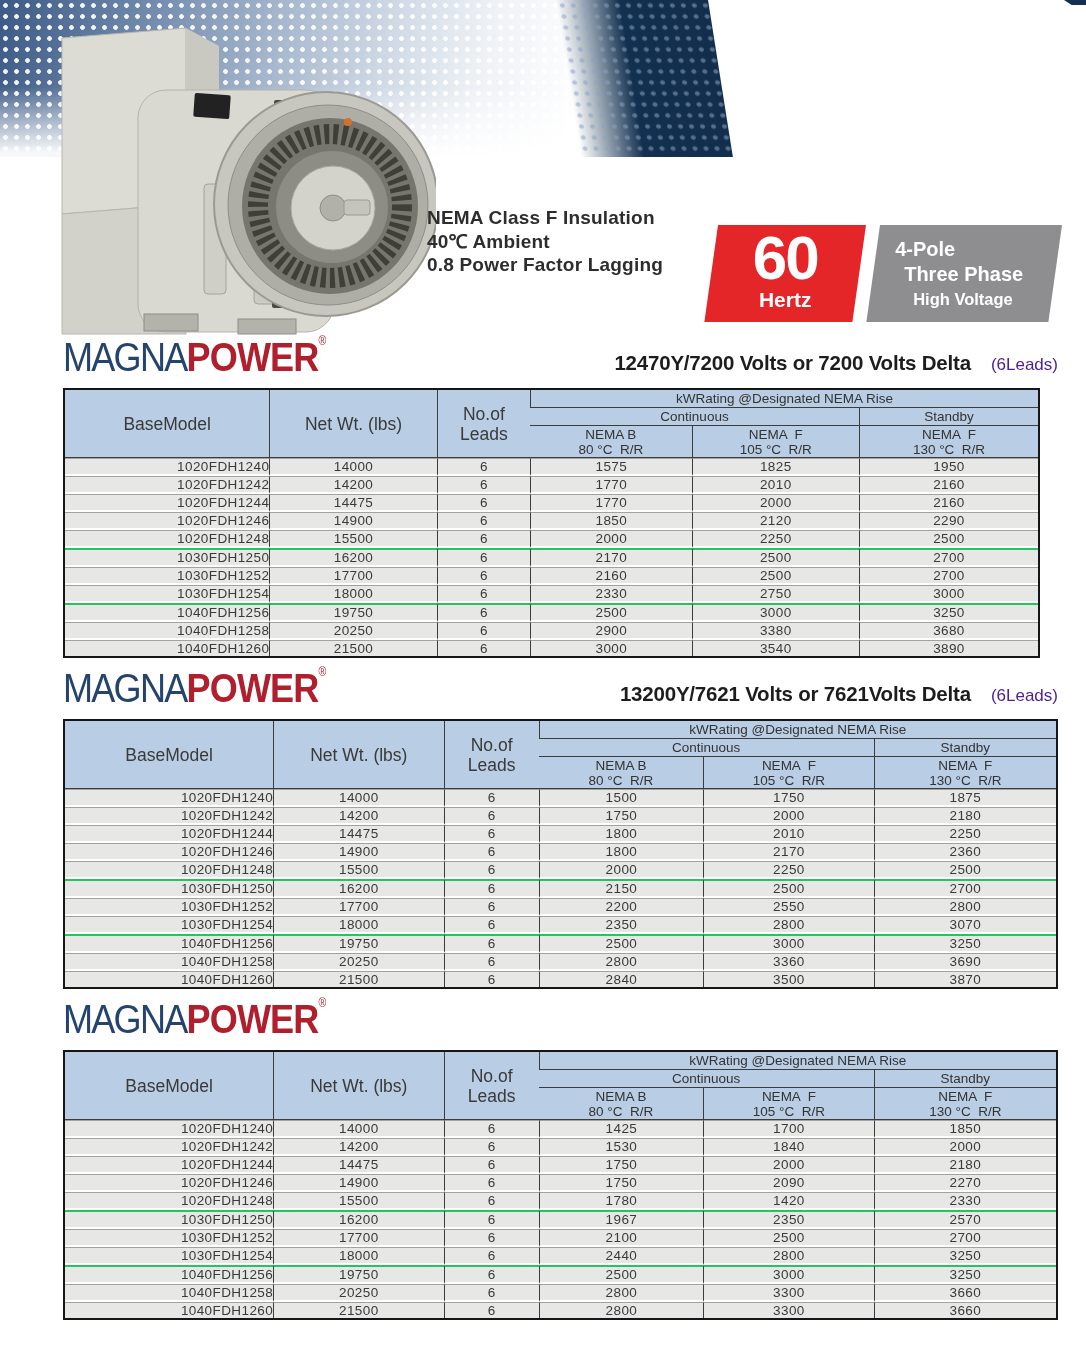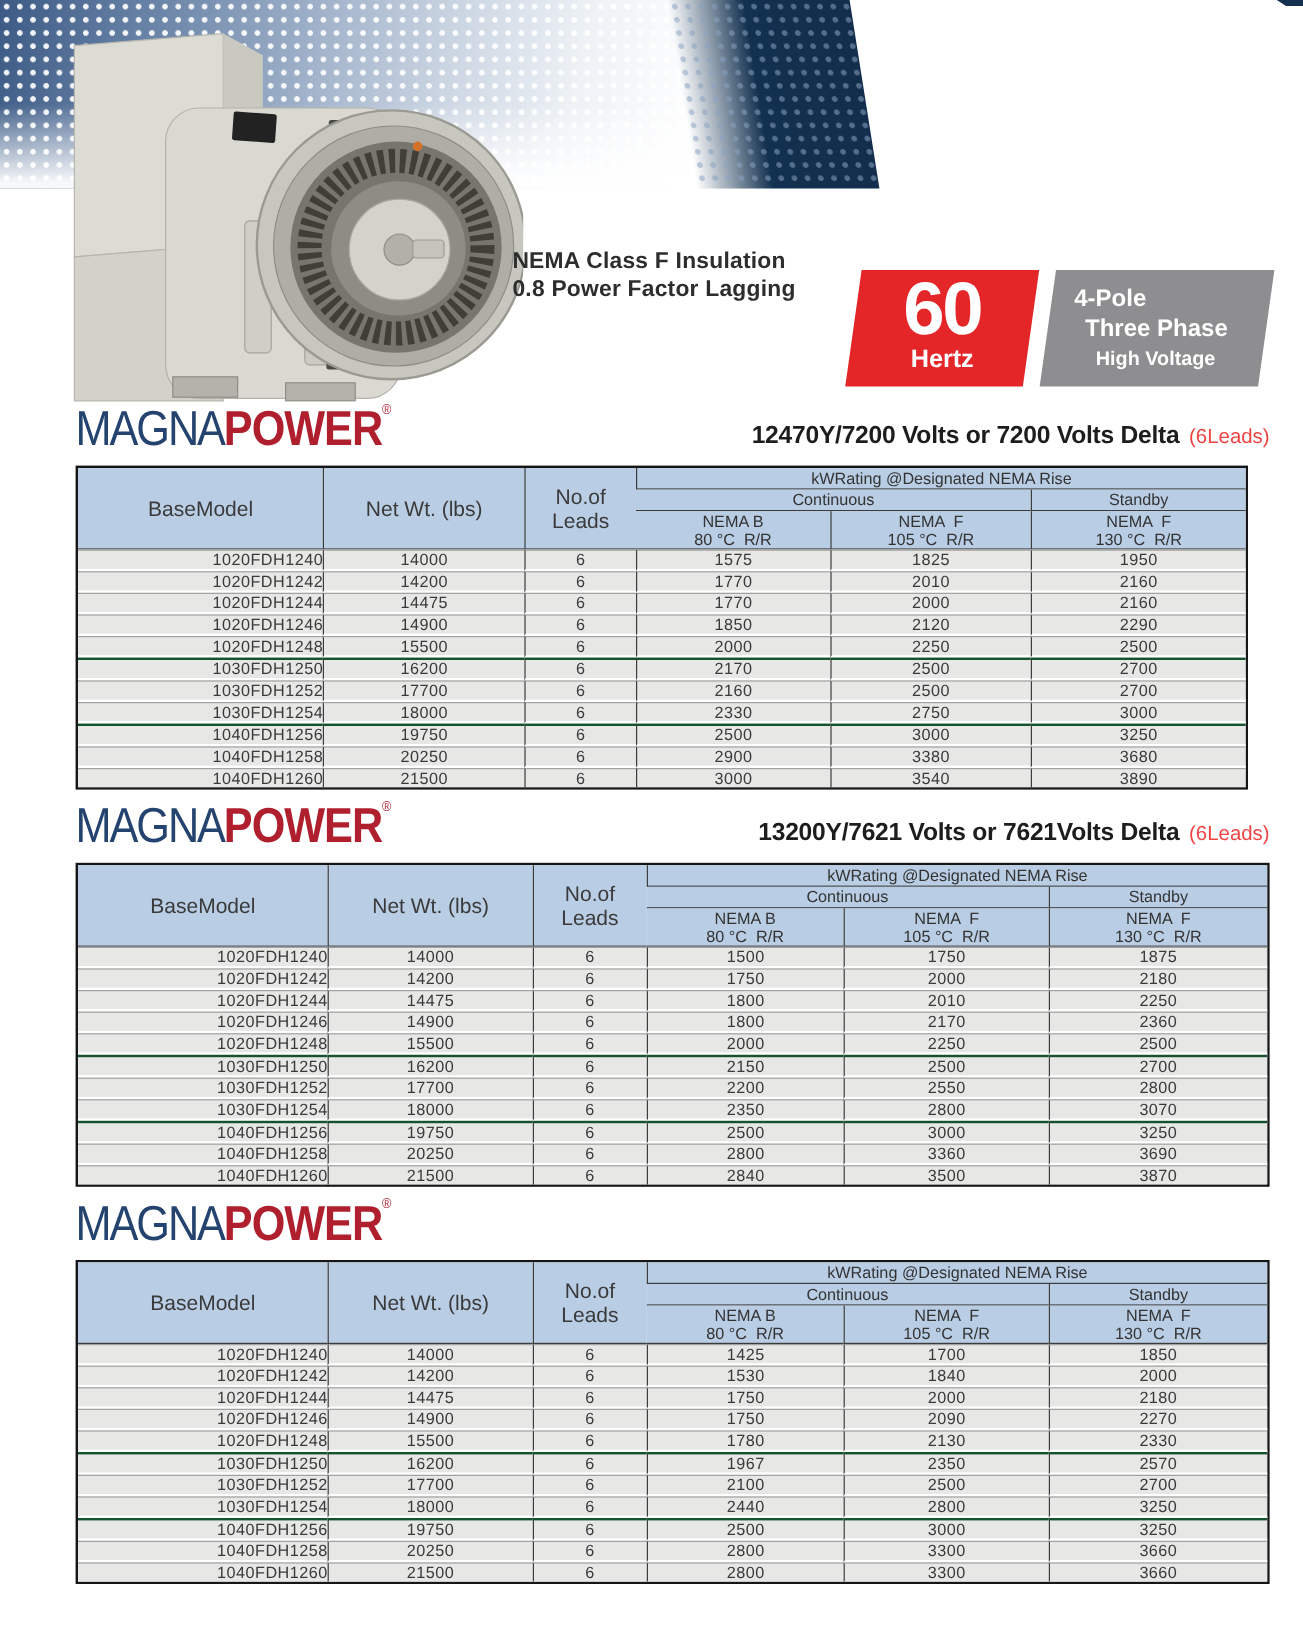--- a/index.html
+++ b/index.html
@@ -45,38 +45,38 @@
   
   .content { position:absolute; left:63px; top:333px; }
   .product-section.later { margin-top:6px; }
   .section-head { display:flex; justify-content:space-between; align-items:flex-end; height:46px; margin-bottom:9px; }
   .logo { font-size:41px; line-height:44px; transform:scaleX(.88); transform-origin:left bottom; white-space:nowrap; }
   .logo-magna { color:#24446f; font-weight:400; letter-spacing:-2px; }
   .logo-power { color:#b01f2e; font-weight:700; letter-spacing:-1px; }
   .logo-reg { color:#b01f2e; font-size:12px; vertical-align:26px; font-weight:400; }
   .section-title { padding-bottom:4px; white-space:nowrap; }
   .title-main { font-size:20.5px; font-weight:700; color:#1d1d1d; letter-spacing:-.2px;margin-left:48px; }
-  .leads-note { font-size:17px; font-weight:400; color:#ef4444; margin-left:8px; }
+  .leads-note { font-size:17px; font-weight:400; color:#4c1d95; margin-left:20px; }
 
   .tbl-wrap { border:2px solid #161616; background:#fff; }
   .w1 { width:977px; } .w2 { width:995px; }
   table { width:100%; table-layout:fixed; border-collapse:separate; border-spacing:0; }
   col.c1{width:21%} col.c2{width:17.2%} col.c3{width:9.6%} col.c4{width:16.6%} col.c5{width:17.2%} col.c6{width:18.4%}
   th { background:#b9cde4; border-left:1px solid #3c3c3c; border-bottom:1px solid #3c3c3c;
        font-weight:400; color:#333; text-align:center; vertical-align:middle; }
   th:first-child { border-left:none; }
   .hr1 th { height:18px; font-size:13.5px; }
   .hr2 th { height:18px; font-size:13.5px; }
   .hr3 th { height:32px; font-size:13.5px; white-space:pre; line-height:15px; }
   th.hdr-main { font-size:17.5px; color:#3a3a3a; white-space:pre; line-height:20px; }
   tbody td { height:16px; background:#e7e7e6; border-left:1px solid #3c3c3c;
     border-top:1px solid #a2a2a2; border-bottom:2px solid #fff;
     font-size:13.5px; color:#3a3a3a; text-align:center; vertical-align:middle; letter-spacing:.4px; }
   tbody td:first-child { border-left:none;text-align:right; }
-  tbody tr.group-start td { border-top:2px solid #14532d; }
+  tbody tr.group-start td { border-top:2px solid #22c55e; }
   tbody tr:last-child td { border-bottom:none; }
 </style>
 </head>
 <body>
 
 <div class="page">
 
   <div class="banner">
     <div class="halftone"></div>
     <div class="dark-band"></div>
@@ -110,20 +110,21 @@
       <circle cx="307" cy="204" r="13" fill="#b1b1a9" stroke="#8e8e86"></circle>
       <rect x="318" y="196" width="26" height="15" rx="3" fill="#c4c4bc" stroke="#9a9a92"></rect>
 
       <rect x="118" y="310" width="54" height="17" fill="#b3b3ab" stroke="#8e8e86"></rect>
       <rect x="212" y="315" width="58" height="15" fill="#b3b3ab" stroke="#8e8e86"></rect>
       <circle cx="322" cy="118" r="4" fill="#d2722a"></circle>
     </svg>
 
     <div class="specs">
       <div>NEMA Class F Insulation</div>
+      <div>40℃ Ambient</div>
       <div>0.8 Power Factor Lagging</div>
     </div>
 
     <div class="badge badge-red">
       <div class="badge-inner">
         <div class="freq-num">60</div>
         <div class="freq-unit">Hertz</div>
       </div>
     </div>
     <div class="badge badge-gray">
@@ -463,21 +464,21 @@
                 <td>6</td>
                 <td>1750</td>
                 <td>2090</td>
                 <td>2270</td>
               </tr>
               <tr>
                 <td>1020FDH1248</td>
                 <td>15500</td>
                 <td>6</td>
                 <td>1780</td>
-                <td>2130</td>
+                <td>1420</td>
                 <td>2330</td>
               </tr>
               <tr class="group-start">
                 <td>1030FDH1250</td>
                 <td>16200</td>
                 <td>6</td>
                 <td>1967</td>
                 <td>2350</td>
                 <td>2570</td>
               </tr>

